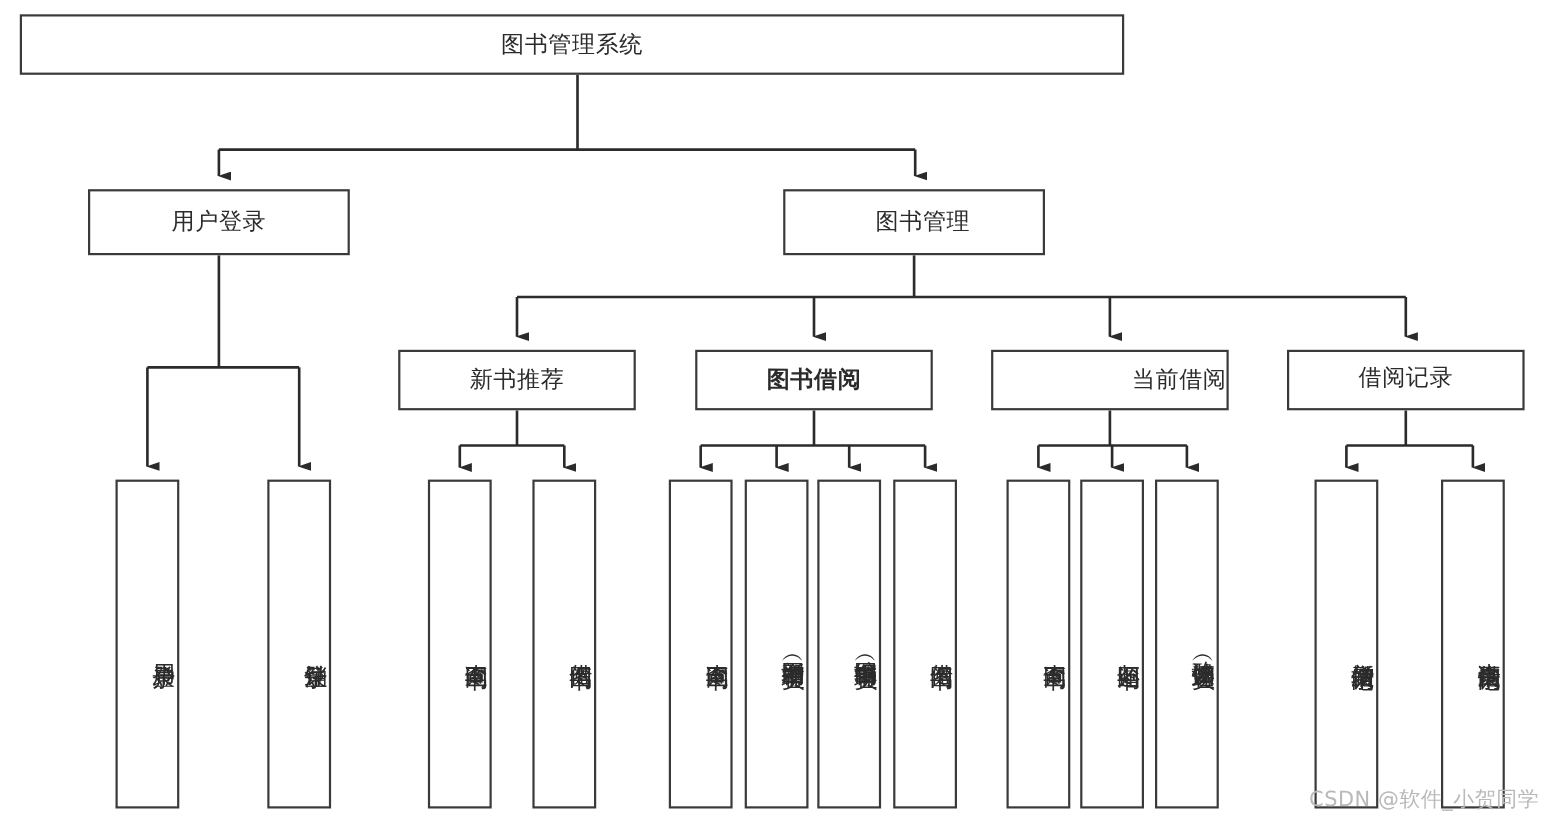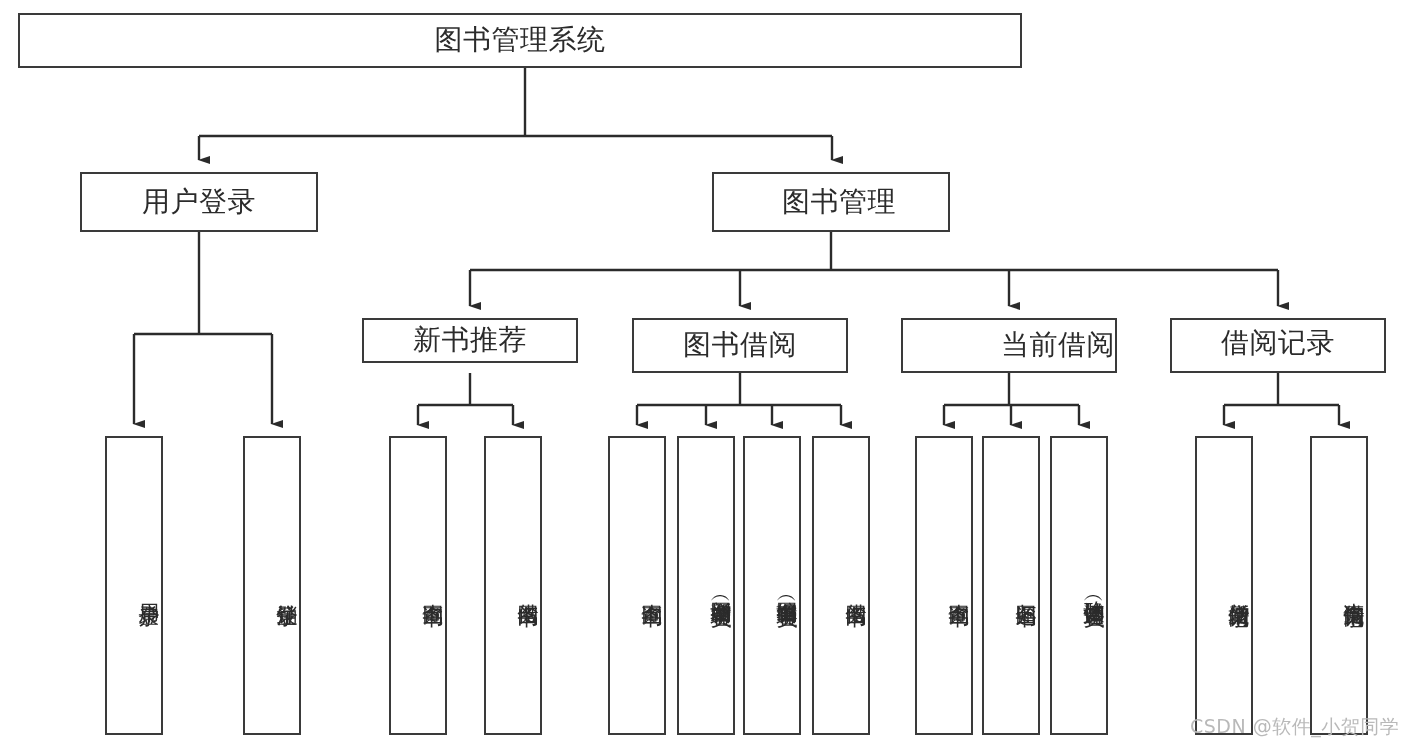--- a/index.html
+++ b/index.html
@@ -29,21 +29,21 @@
     position: absolute;
     box-sizing: border-box;
     border: 2px solid #3a3a3a;
     background: #ffffff;
     display: flex;
     align-items: center;
     justify-content: center;
     color: #2b2b2b;
   }
   .node.horiz {
-    font-size: 28px;
+    font-size: 21px;
     line-height: 1.1;
     letter-spacing: 0.5px;
   }
   .node.vert {
     writing-mode: vertical-rl;
     text-orientation: upright;
     font-size: 21px;
     line-height: 1.15;
     letter-spacing: 1px;
     align-items: flex-start;
@@ -122,24 +122,24 @@
     <span>图书管理系统</span>
   </div>
 
   <div class="node horiz" style="left: 80px; top: 172px; width: 238px; height: 60px;">
     <span>用户登录</span>
   </div>
   <div class="node horiz" style="left: 712px; top: 172px; width: 238px; height: 60px; padding-left: 16px;">
     <span>图书管理</span>
   </div>
 
-  <div class="node horiz" style="left: 362px; top: 318px; width: 216px; height: 45px;">
+  <div class="node horiz" style="left: 362px; top: 318px; width: 216px; height: 55px;">
     <span>新书推荐</span>
   </div>
-  <div class="node horiz" style="left: 632px; top: 318px; width: 216px; height: 55px;">
+  <div class="node horiz" style="left: 632px; top: 318px; width: 216px; height: 55px; font-weight: bold;">
     <span>图书借阅</span>
   </div>
   <div class="node horiz" style="left: 901px; top: 318px; width: 216px; height: 55px; justify-content: flex-end;">
     <span>当前借阅</span>
   </div>
   <div class="node horiz" style="left: 1170px; top: 318px; width: 216px; height: 55px; font-family: Liberation Mono, monospace;">
     <span>借阅记录</span>
   </div>
 
   <div class="node vert" style="left: 105px; top: 436px; width: 58px; height: 299px;">

